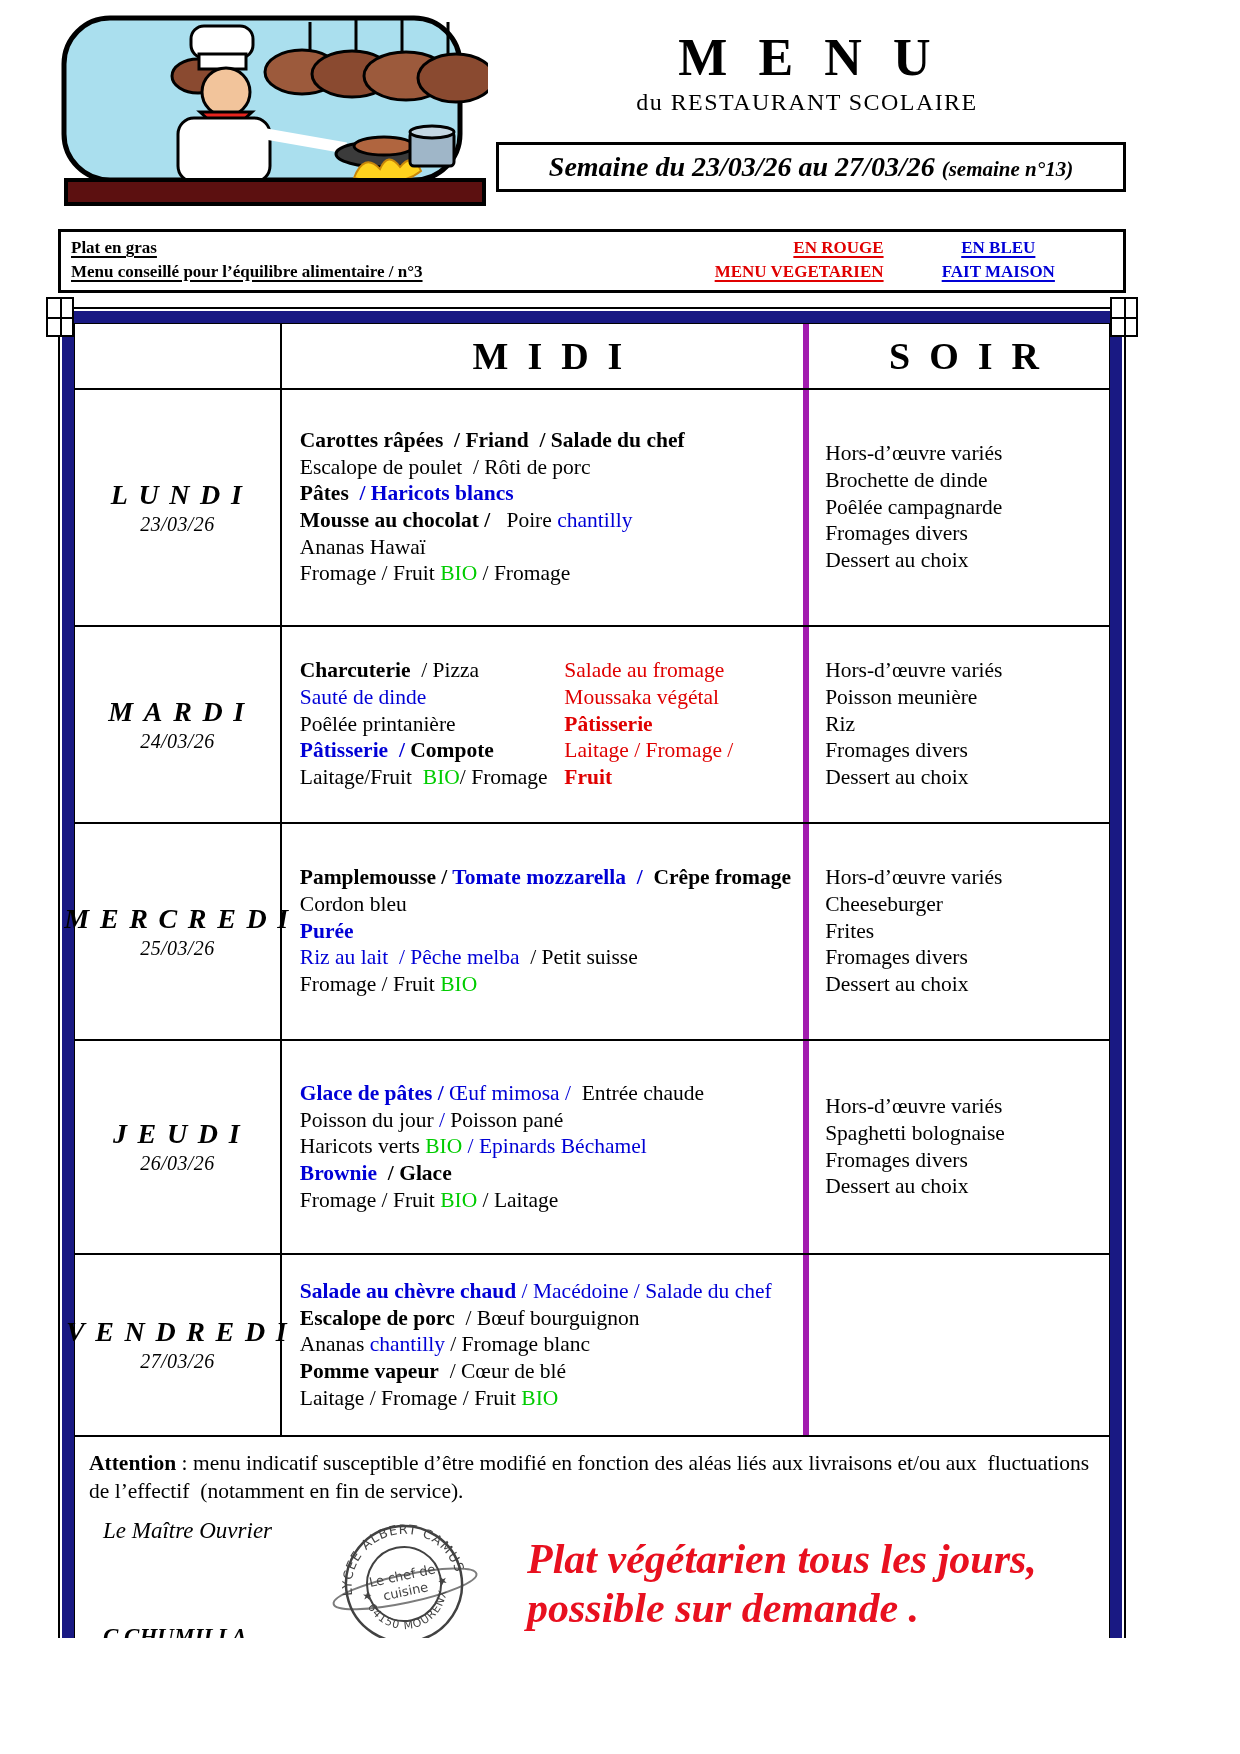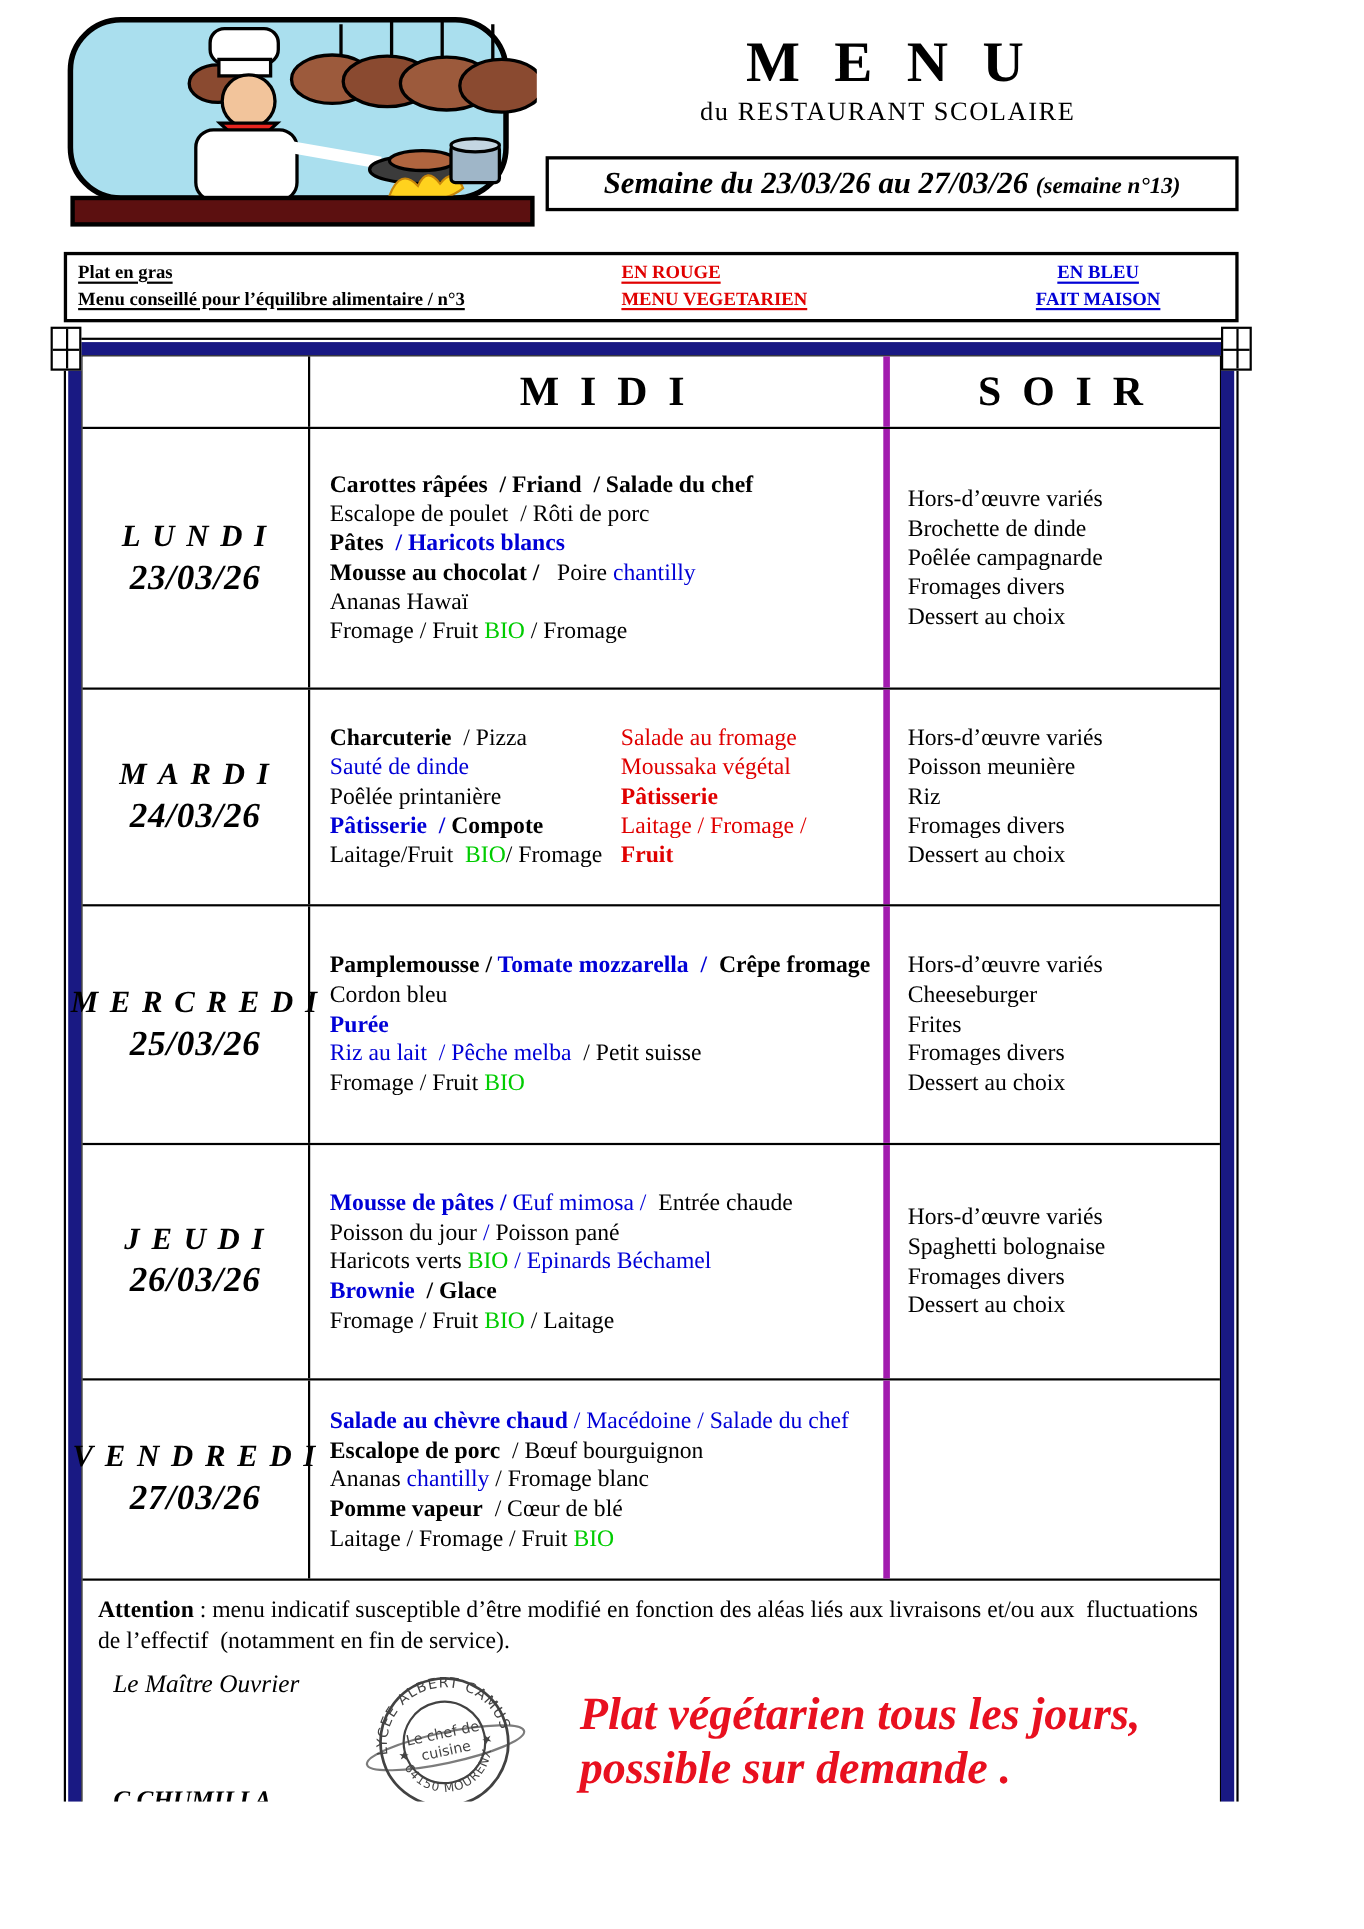--- a/index.html
+++ b/index.html
@@ -14,21 +14,21 @@
   .menu-title{font-size:52px;font-weight:bold;letter-spacing:.6em;text-indent:.5em;}
   .menu-subtitle{font-size:24px;letter-spacing:.06em;margin-top:2px;}
   .week-banner{display:block;border:3px solid #000;margin:26px 0 0 8px;padding:6px 2px;
                font-size:28px;font-weight:bold;font-style:italic;white-space:nowrap;}
   .week-note{font-size:21px;}
 
   
   .legend{border:3px solid #000;margin-top:12px;padding:4px 10px 6px 10px;display:flex;
           font-size:17px;font-weight:bold;line-height:1.4;}
   .legend .lcol{flex:1.55;}
-  .legend .ccol{flex:1;text-align:left;color:#e00000;}
+  .legend .ccol{flex:1;text-align:right;color:#e00000;}
   .legend .rcol{flex:.72;text-align:center;color:#0000d6;}
   .legend span{display:block;}
   .legend u{text-decoration-thickness:2px;text-underline-offset:3px;}
 
   
   .table-wrap{position:relative;margin-top:14px;}
   .tframe{border:2px solid #000;padding:2px;background:#fff;}
   .tframe-inner{border:12px solid #191983;}
   .tgrid{border:1px solid #000;}
   .trow{display:flex;border-top:2px solid #000;}
@@ -41,21 +41,21 @@
          flex-direction:column;justify-content:center;}
   .header-row{min-height:62px;}
   .head-cell{font-size:38px;font-weight:bold;letter-spacing:.5em;text-indent:.5em;
              align-items:center;justify-content:center;display:flex;flex-direction:row;}
   .r-lundi{min-height:235px;}
   .r-mardi{min-height:195px;}
   .r-mercredi{min-height:215px;}
   .r-jeudi{min-height:212px;}
   .r-vendredi{min-height:180px;}
   .day-name{font-size:28px;font-weight:bold;font-style:italic;letter-spacing:.38em;text-indent:.3em;}
-  .day-date{font-size:32px;font-weight:bold;font-style:italic;letter-spacing:.02em;margin-top:2px;}
+  .day-date{font-size:20px;font-weight:normal;font-style:italic;letter-spacing:.02em;margin-top:2px;}
   .menu-text{font-size:21.5px;line-height:1.24;}
   .mline{white-space:pre-wrap;min-height:1.2em;}
   .split{flex-direction:row;align-items:center;gap:6px;}
   .subcol{flex:1.12;}
   .subcol2{flex:1;}
 
   
   .tfoot{padding:12px 18px 6px 14px;}
   .attention{font-size:21.5px;line-height:1.32;max-width:1010px;}
   .sig-row{display:flex;align-items:center;margin-top:4px;}
@@ -228,21 +228,21 @@
                   <div class="mline"><span>Dessert au choix</span></div>
                 </div>
       </div>
 
       <div class="trow r-jeudi">
         <div class="cday">
           <div class="day-name">JEUDI</div>
           <div class="day-date">26/03/26</div>
         </div>
         <div class="cmidi menu-text">
-                  <div class="mline"><span style="color: rgb(0, 0, 214); font-weight: bold;">Mousse de pâtes / </span><span style="color: rgb(0, 0, 214);">Œuf mimosa</span><span style="color: rgb(0, 0, 214);"> / </span><span> Entrée chaude</span></div>
+                  <div class="mline"><span style="color: rgb(0, 0, 214); font-weight: bold;">Glace de pâtes / </span><span style="color: rgb(0, 0, 214);">Œuf mimosa</span><span style="color: rgb(0, 0, 214);"> / </span><span> Entrée chaude</span></div>
                   <div class="mline"><span>Poisson du jour </span><span style="color: rgb(0, 0, 214);">/</span><span> Poisson pané</span></div>
                   <div class="mline"><span>Haricots verts </span><span style="color: rgb(0, 204, 0);">BIO</span><span style="color: rgb(0, 0, 214);"> / Epinards Béchamel</span></div>
                   <div class="mline"><span style="color: rgb(0, 0, 214); font-weight: bold;">Brownie</span><span style="font-weight: bold;">  / </span><span style="font-weight: bold;">Glace</span></div>
                   <div class="mline"><span>Fromage / Fruit </span><span style="color: rgb(0, 204, 0);">BIO</span><span> / Laitage</span></div>
                 </div>
         <div class="csoir menu-text">
                   <div class="mline"><span>Hors-d’œuvre variés</span></div>
                   <div class="mline"><span>Spaghetti bolognaise</span></div>
                   <div class="mline"><span>Fromages divers</span></div>
                   <div class="mline"><span>Dessert au choix</span></div>

